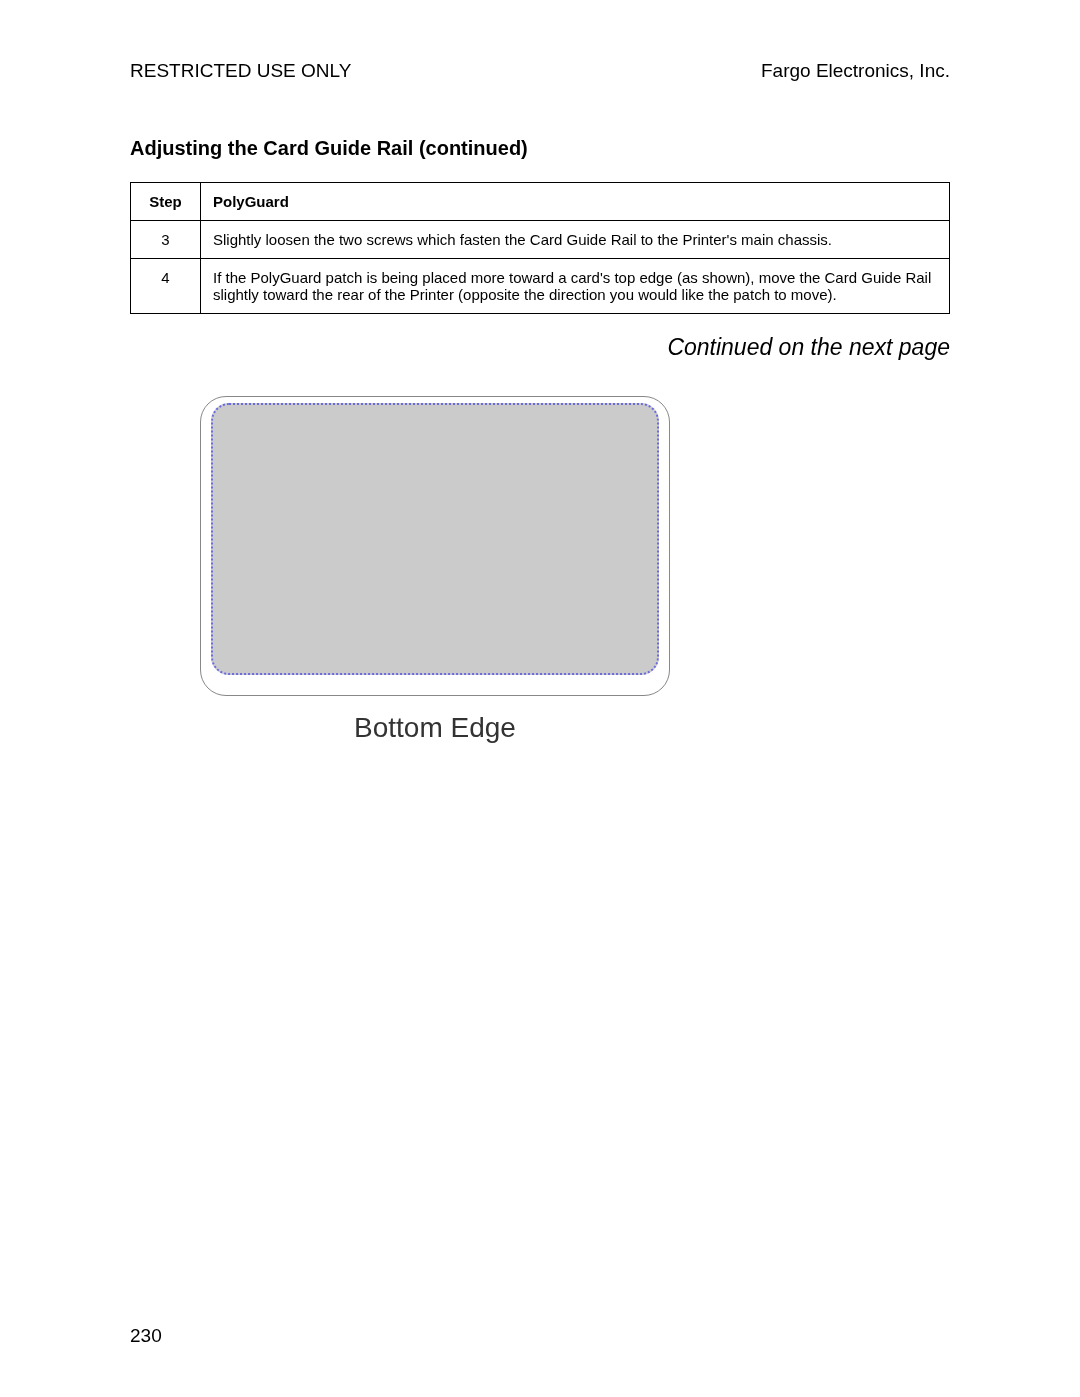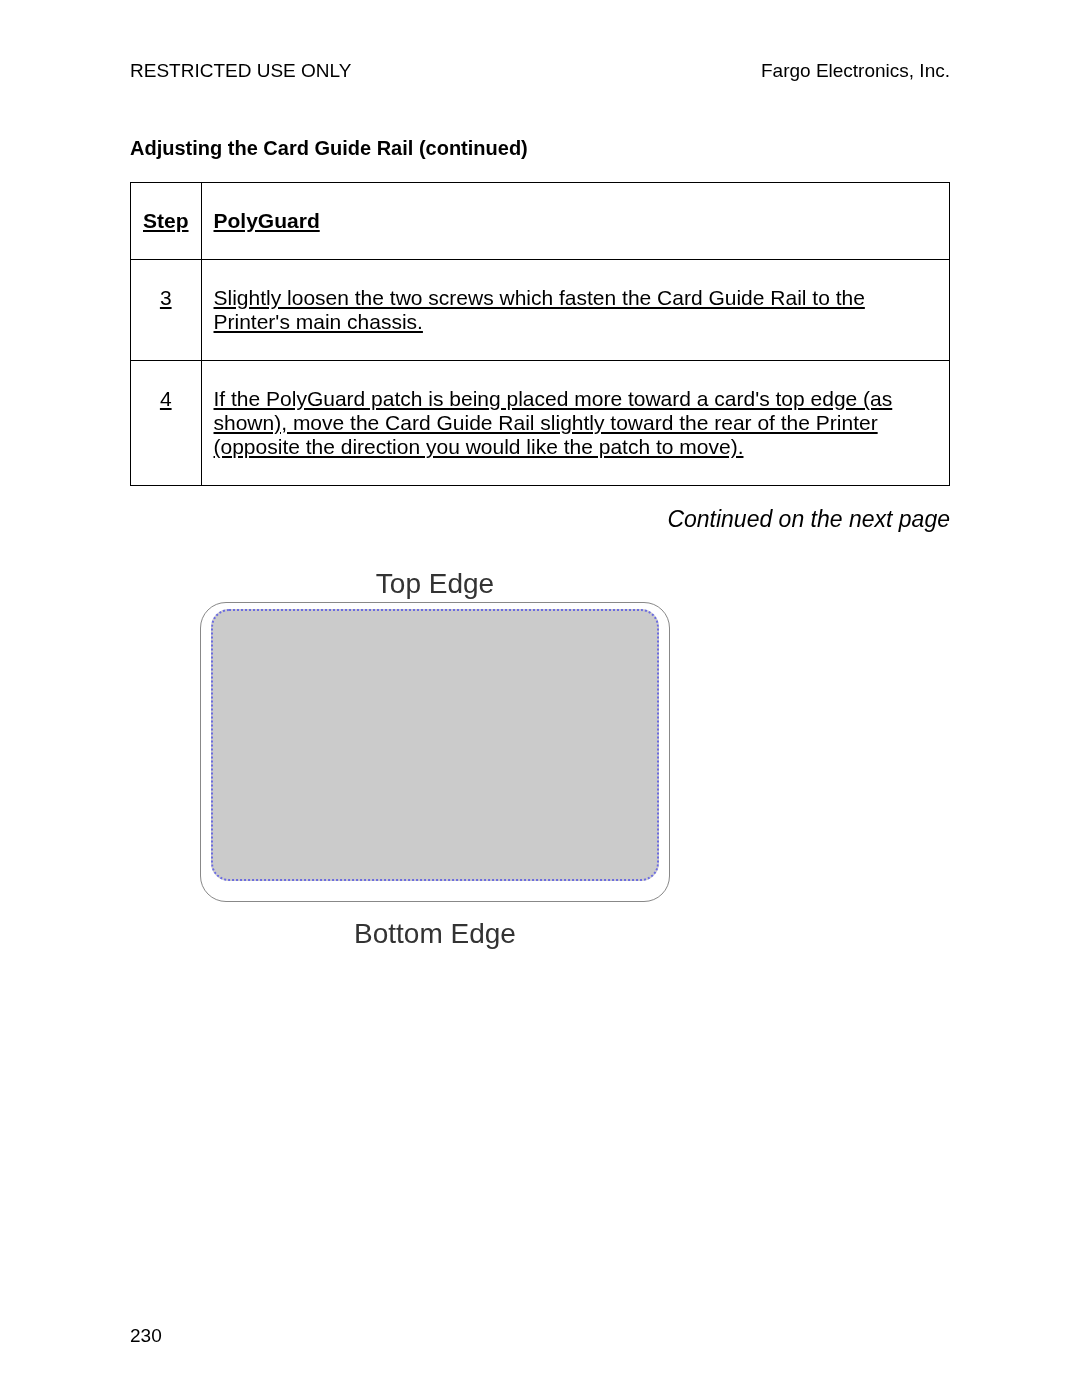--- a/index.html
+++ b/index.html
@@ -27,25 +27,24 @@
       font-size: 20px;
       margin-bottom: 22px;
     }
     table {
       border-collapse: collapse;
       width: 100%;
       margin-bottom: 20px;
     }
     th, td {
       border: 1.5px solid #000;
-      padding: 26px 12px;
+      padding: 10px 12px;
       text-align: left;
-      font-size: 21px;
+      font-size: 15px;
       vertical-align: top;
-      text-decoration: underline;
     }
     th {
       font-weight: bold;
     }
     .step-col {
       width: 70px;
       text-align: center;
     }
     .continued {
       text-align: right;
@@ -125,21 +124,20 @@
     <tr>
       <td class="step-col">4</td>
       <td>If the PolyGuard patch is being placed more toward a card's top edge (as shown), move the Card Guide Rail slightly toward the rear of the Printer (opposite the direction you would like the patch to move).</td>
     </tr>
   </tbody>
 </table>
 
 <div class="continued">Continued on the next page</div>
 
 <div class="diagram-wrap">
-  <div class="diagram-label-top">Top Edge</div>
   <div class="card-outer">
     <div class="card-inner"></div>
   </div>
   <div class="diagram-label-bottom">Bottom Edge</div>
 </div>
 
 <div class="footer">
   <span>230</span>
 </div>
 

